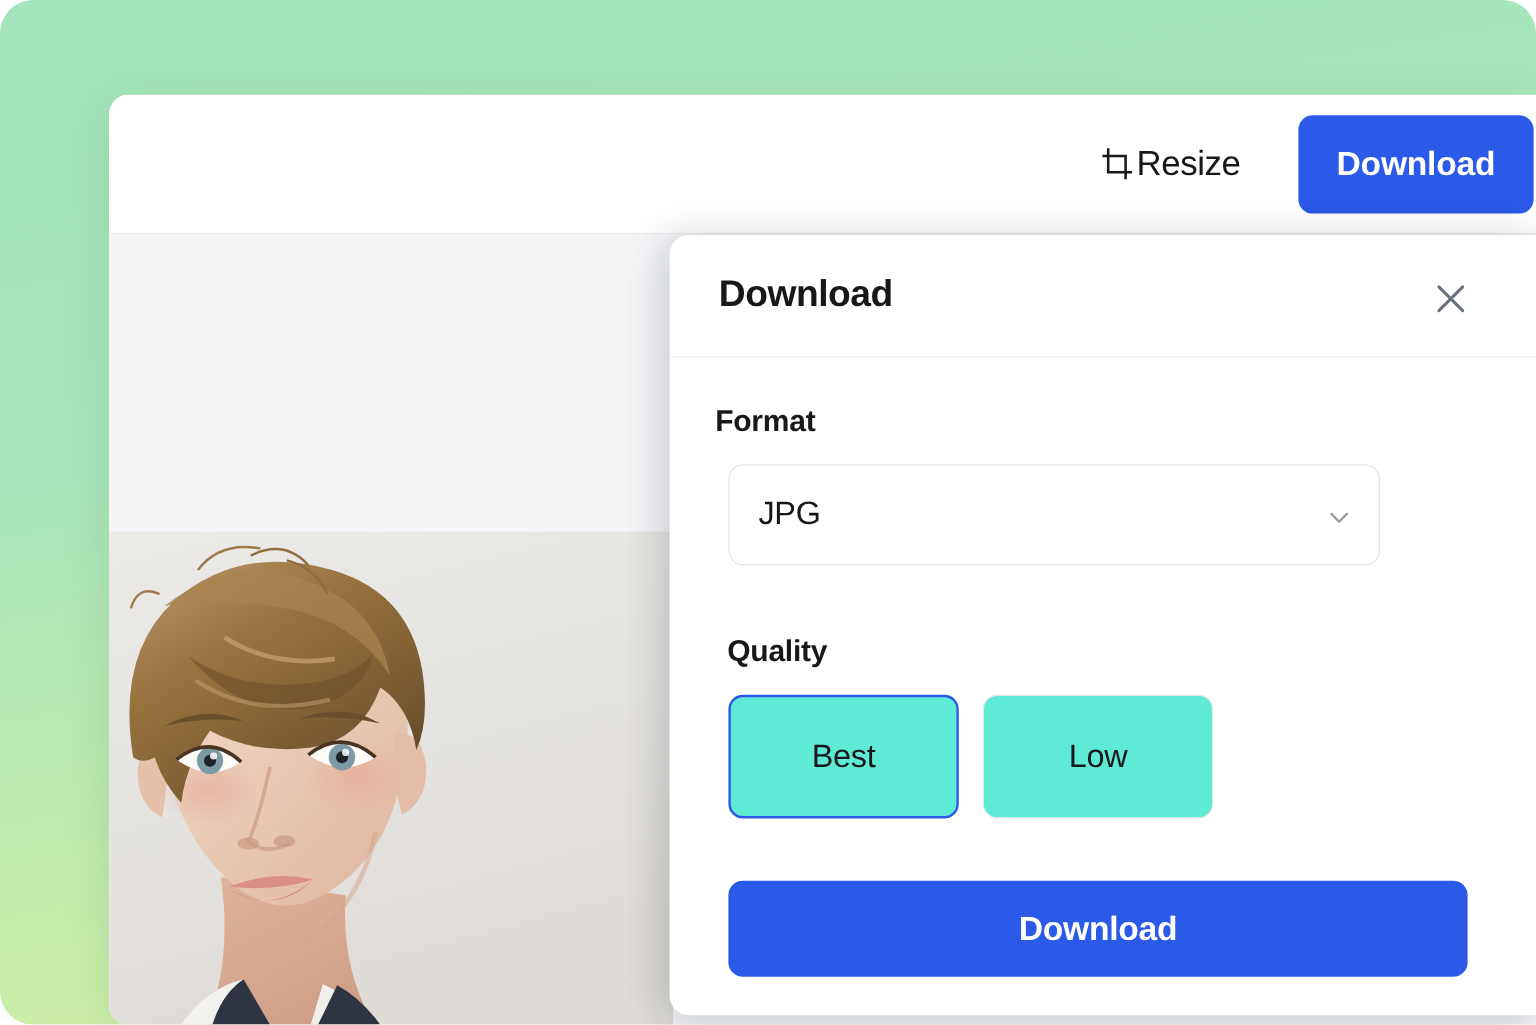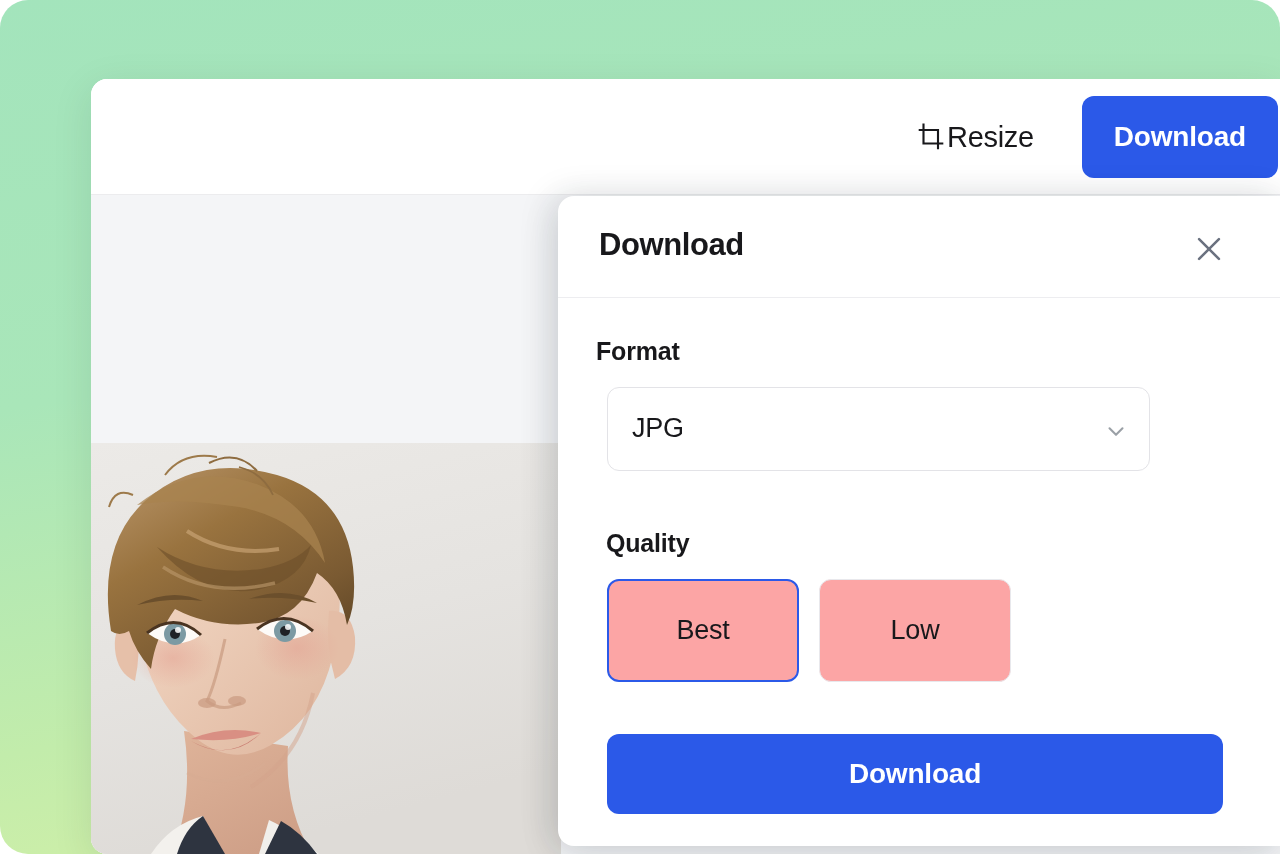--- a/index.html
+++ b/index.html
@@ -216,21 +216,21 @@
     top: 281px;
     width: 616px;
     display: flex;
     gap: 20px;
   }
   .quality-btn {
     width: 192px;
     height: 103px;
     border: 1px solid #e8e8ec;
     border-radius: 12px;
-    background: #fca5a5;
+    background: #5eead4;
     font-size: 27px;
     color: #18181b;
     letter-spacing: -0.2px;
     cursor: pointer;
     font-family: "Liberation Sans", sans-serif;
     display: flex;
     align-items: center;
     justify-content: center;
     box-sizing: border-box;
   }

